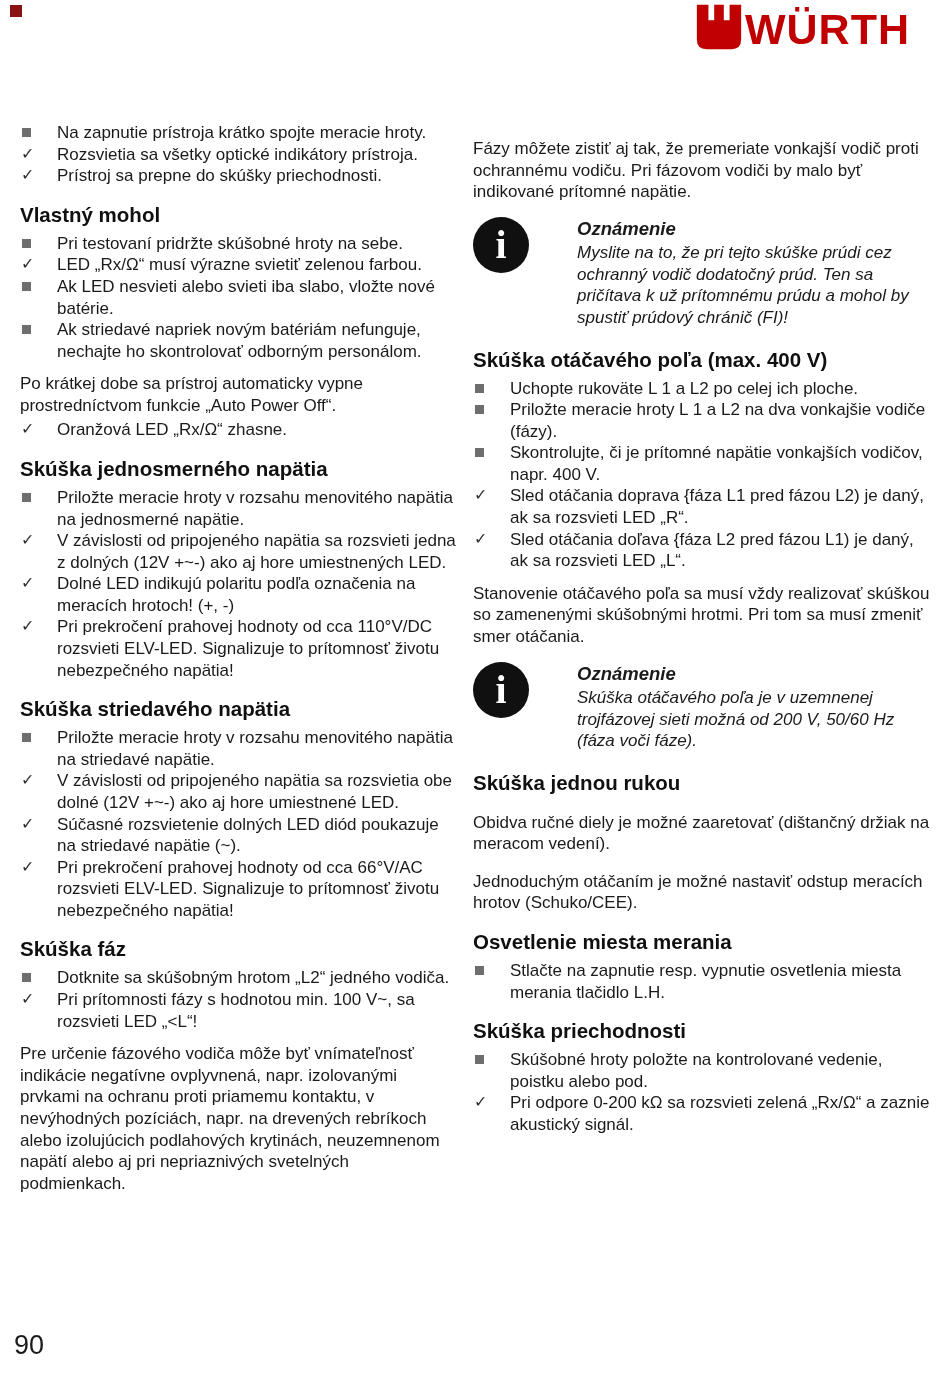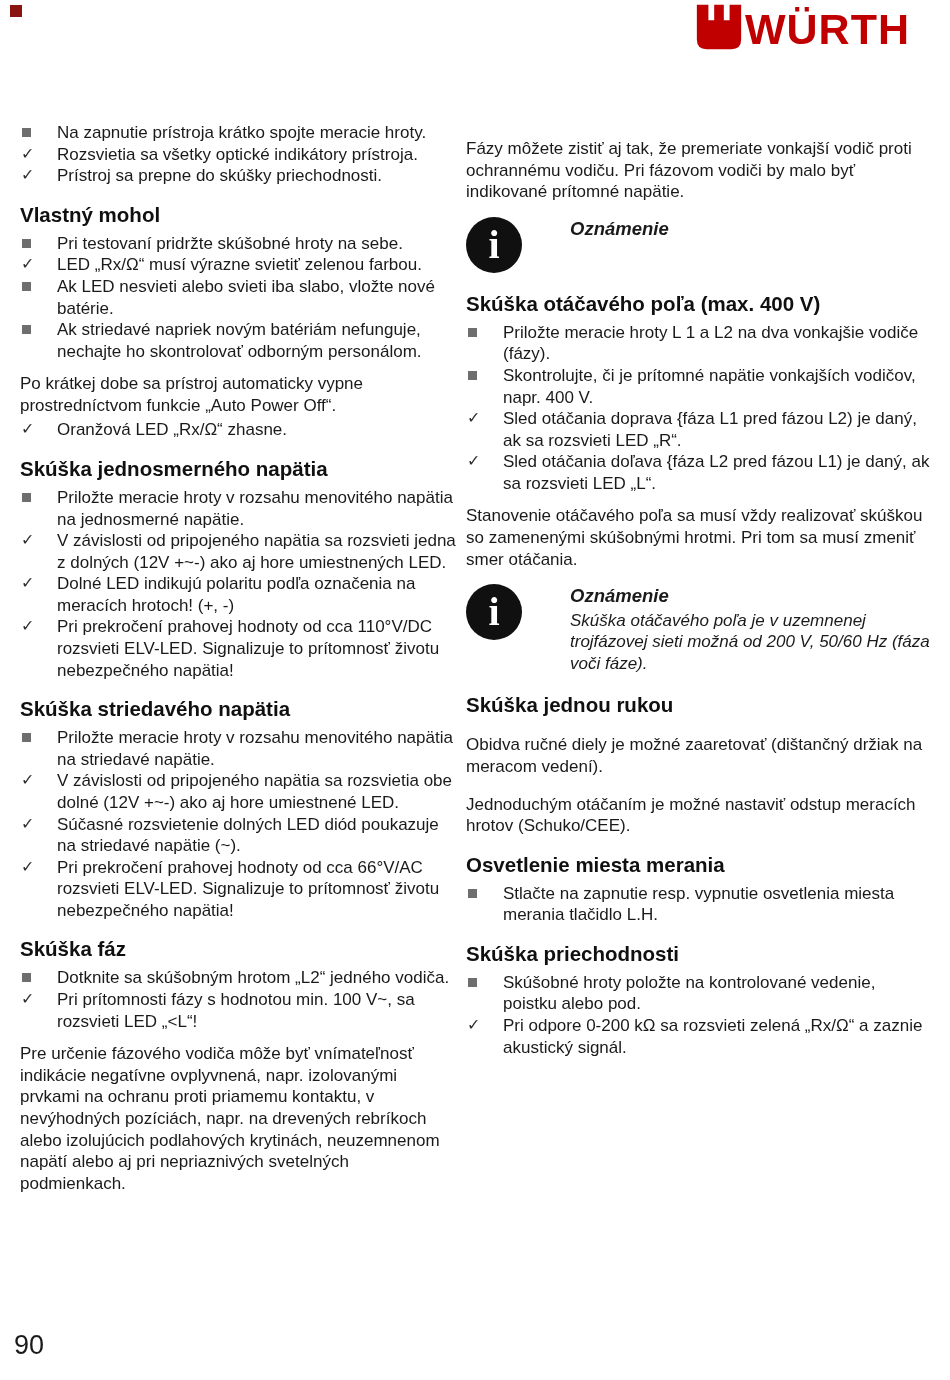--- a/index.html
+++ b/index.html
@@ -19,21 +19,21 @@
   .header {
     position: absolute; top: 4px; right: 40px;
     display: flex; align-items: center; 
   }
   .logo-text {
     font-size: 43px; font-weight: bold; letter-spacing: 1px;
     color: #c00000; line-height: 1;
   }
   .columns {
     position: absolute; top: 122px; left: 20px; right: 20px;
-    display: flex; gap: 8px;
+    display: flex; gap: 15px;
   }
   .col { flex: 1; font-size: 17px; line-height: 1.27; }
   .col-left { flex: 0 0 438px; }
   h2 {
     font-size: 20.5px; font-weight: bold; color: #101010;
     margin: 15px 0 5px;
   }
   p { margin: 16px 0 3px; }
   .list { margin: 0 0 2px; }
   .list + p { margin-top: 11px; }
@@ -168,24 +168,29 @@
         </div>
       </div>
       <p>Pre určenie fázového vodiča môže byť vnímateľnosť indikácie negatívne ovplyvnená, napr. izolovanými prvkami na ochranu proti priamemu kontaktu, v nevýhodných pozíciách, napr. na drevených rebríkoch alebo izolujúcich podlahových krytinách, neuzemnenom napätí alebo aj pri nepriaznivých svetelných podmienkach.</p>
     </div>
     <div class="col">
       <p>Fázy môžete zistiť aj tak, že premeriate vonkajší vodič proti ochrannému vodiču. Pri fázovom vodiči by malo byť indikované prítomné napätie.</p>
       <div class="info">
         <div class="info-icon">i</div>
         <div class="info-body">
           <div class="info-title">Oznámenie</div>
+          <div class="info-text">Myslite na to, že pri tejto skúške prúdi cez ochranný vodič dodatočný prúd. Ten sa pričítava k už prítomnému prúdu a mohol by spustiť prúdový chránič (FI)!</div>
         </div>
       </div>
       <h2>Skúška otáčavého poľa (max. 400 V)</h2>
       <div class="list">
+        <div class="li">
+          <span class="mk mk-sq"></span>
+          <span class="li-text">Uchopte rukoväte L 1 a L2 po celej ich ploche.</span>
+        </div>
         <div class="li">
           <span class="mk mk-sq"></span>
           <span class="li-text">Priložte meracie hroty L 1 a L2 na dva vonkajšie vodiče (fázy).</span>
         </div>
         <div class="li">
           <span class="mk mk-sq"></span>
           <span class="li-text">Skontrolujte, či je prítomné napätie vonkajších vodičov, napr. 400 V.</span>
         </div>
         <div class="li">
           <span class="mk mk-ck">✓</span>

